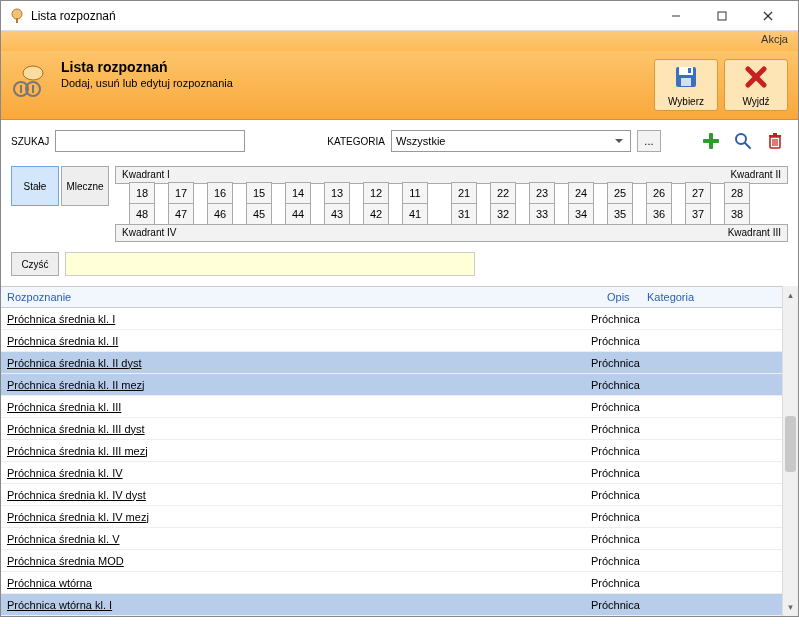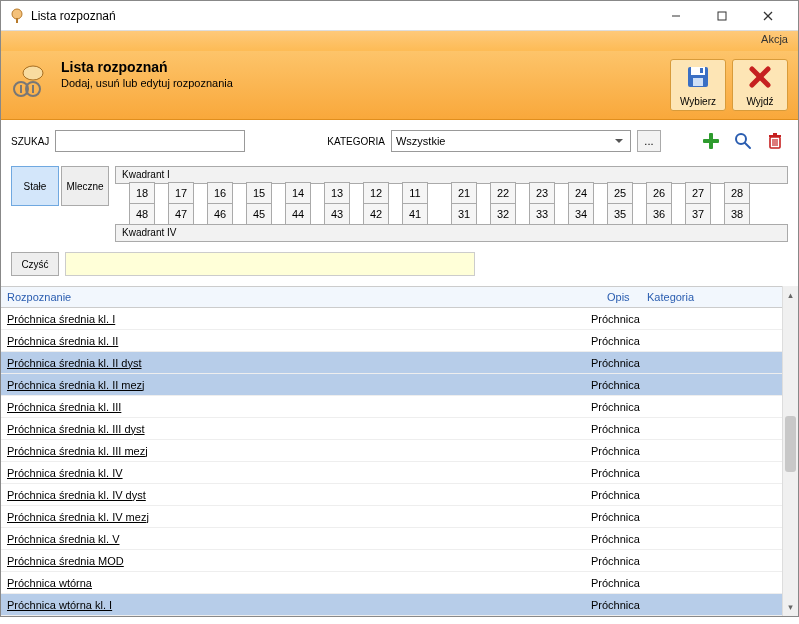--- a/index.html
+++ b/index.html
@@ -10,21 +10,21 @@
 .titlebar .title { flex: 1; font-size: 12px; }
 .titlebar .win-btns { display: flex; gap: 2px; }
 .titlebar .win-btn { width: 44px; height: 28px; display: flex; align-items: center; justify-content: center; cursor: pointer; }
 .menubar { background: linear-gradient(#fec97a, #fdbb55); height: 20px; text-align: right; padding: 2px 10px 0 0; font-size: 11px; color: #333; }
 .header { background: linear-gradient(#fdc46a, #f9a83b); padding: 8px 10px; display: flex; align-items: flex-start; border-bottom: 1px solid #e08e1d; }
 .header .logo-icon { width: 40px; height: 40px; margin-right: 10px; margin-top: 2px; }
 .header .titles { flex: 1; }
 .header .h-title { font-weight: bold; font-size: 14px; }
 .header .h-sub { font-size: 11px; margin-top: 2px; }
 .header .actions { display: flex; gap: 6px; }
-.header .action-btn { width: 56px; height: 52px; background: #fde5b5; border: 1px solid #d89b3a; border-radius: 3px; display: flex; flex-direction: column; align-items: center; justify-content: center; gap: 4px; cursor: pointer; }
+.header .action-btn { width: 64px; height: 52px; background: #fde5b5; border: 1px solid #d89b3a; border-radius: 3px; display: flex; flex-direction: column; align-items: center; justify-content: center; gap: 4px; cursor: pointer; }
 .header .action-btn .lbl { font-size: 10px; margin-top: 2px; }
 .toolbar { display: flex; align-items: center; padding: 8px 10px; gap: 6px; }
 .toolbar .lbl { font-size: 10px; }
 .toolbar input[type=text] { height: 22px; border: 1px solid #999; padding: 2px 4px; }
 .toolbar .search-input { width: 190px; }
 .toolbar .spacer1 { width: 70px; }
 .toolbar .select-wrap { position: relative; width: 240px; }
 .toolbar select { width: 100%; height: 22px; border: 1px solid #999; background: #fff; padding: 2px 4px; font-size: 11px; appearance: none; }
 .toolbar .select-wrap::after { content: ""; position: absolute; right: 8px; top: 9px; border: 4px solid transparent; border-top-color: #555; pointer-events:none; }
 .toolbar .sq-btn { width: 24px; height: 22px; border: 1px solid #aaa; background: #f3f3f3; display: flex; align-items: center; justify-content: center; cursor: pointer; font-size: 11px; }
@@ -172,20 +172,21 @@
   </div>
 
   <div class="tooth-grid-wrap">
     <div class="tab-col">
       <div class="tab active" style="height:40px">Stałe</div>
       <div class="tab" style="height:40px">Mleczne</div>
     </div>
     <div class="grid-col">
       <div class="quad-row" style="margin-bottom:-1px">
         <div class="half">Kwadrant I</div>
+        <div class="half right">Kwadrant II</div>
       </div>
       <div class="tooth-row" id="row-top">
           <div class="tooth">18</div>
           <div class="tooth">17</div>
           <div class="tooth">16</div>
           <div class="tooth">15</div>
           <div class="tooth">14</div>
           <div class="tooth">13</div>
           <div class="tooth">12</div>
           <div class="tooth">11</div>
@@ -213,20 +214,21 @@
           <div class="tooth">32</div>
           <div class="tooth">33</div>
           <div class="tooth">34</div>
           <div class="tooth">35</div>
           <div class="tooth">36</div>
           <div class="tooth">37</div>
           <div class="tooth">38</div>
         </div>
       <div class="quad-row" style="margin-top:-1px">
         <div class="half">Kwadrant IV</div>
+        <div class="half right">Kwadrant III</div>
       </div>
     </div>
   </div>
 
   <div class="clear-row">
     <div class="btn">Czyść</div>
     <div class="field"></div>
   </div>
 
   <div class="table-wrap">

